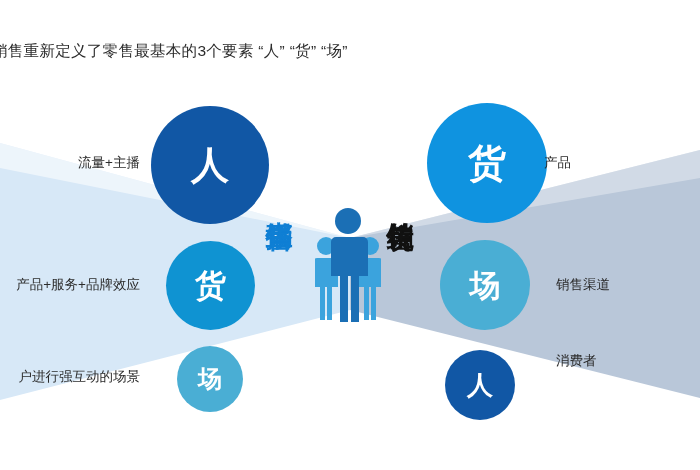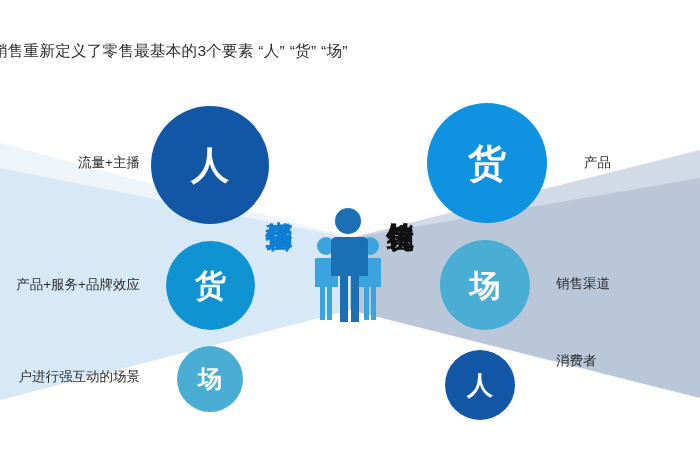--- a/index.html
+++ b/index.html
@@ -64,22 +64,22 @@
     color: #2b2b2b;
     white-space: nowrap;
     line-height: 18px;
   }
   .left-label { text-align: right; }
 
   .l1 { left: -60px; top: 154px; width: 200px; }
   .l2 { left: -60px; top: 276px; width: 200px; }
   .l3 { left: -60px; top: 368px; width: 200px; }
 
-  .r1 { left: 584px; top: 154px; }
-  .r2 { left: 556px; top: 276px; font-family: Liberation Mono, monospace; }
+  .r1 { left: 544px; top: 154px; }
+  .r2 { left: 556px; top: 276px; }
   .r3 { left: 556px; top: 352px; }
 
   
   .vlabel {
     position: absolute;
     writing-mode: vertical-rl;
     text-orientation: upright;
     font-size: 27px;
     font-weight: bold;
     letter-spacing: 1px;

